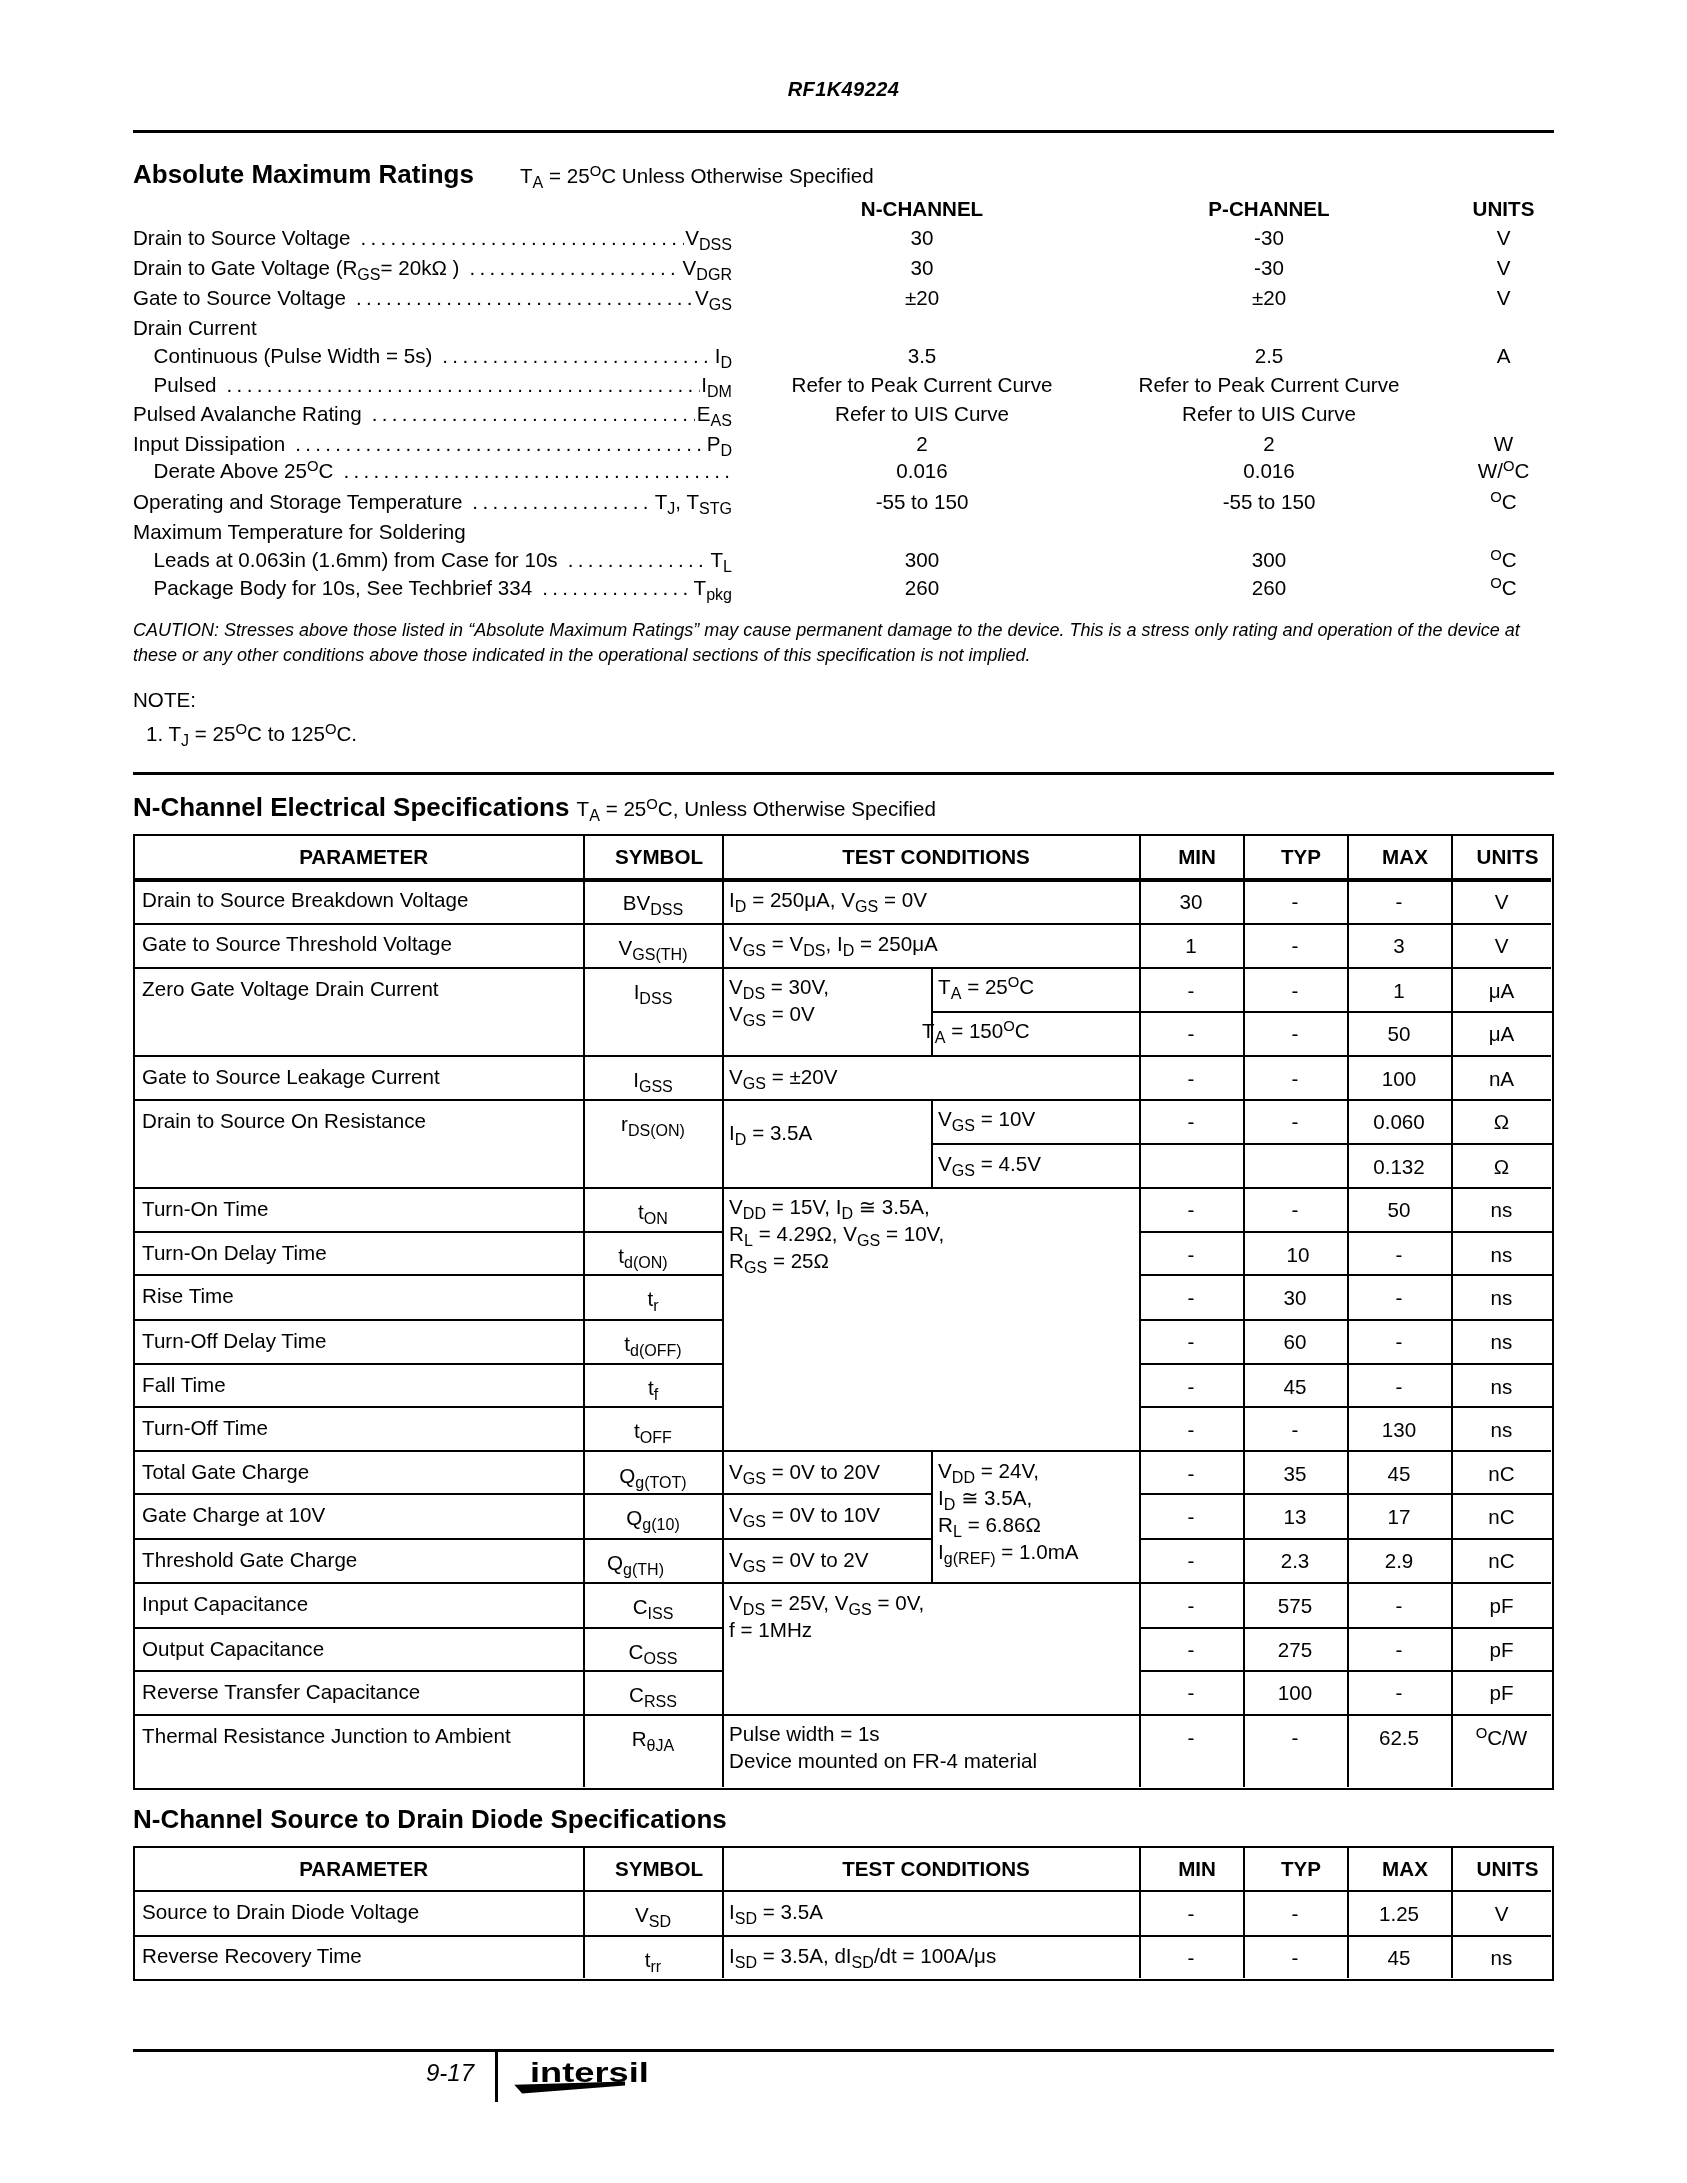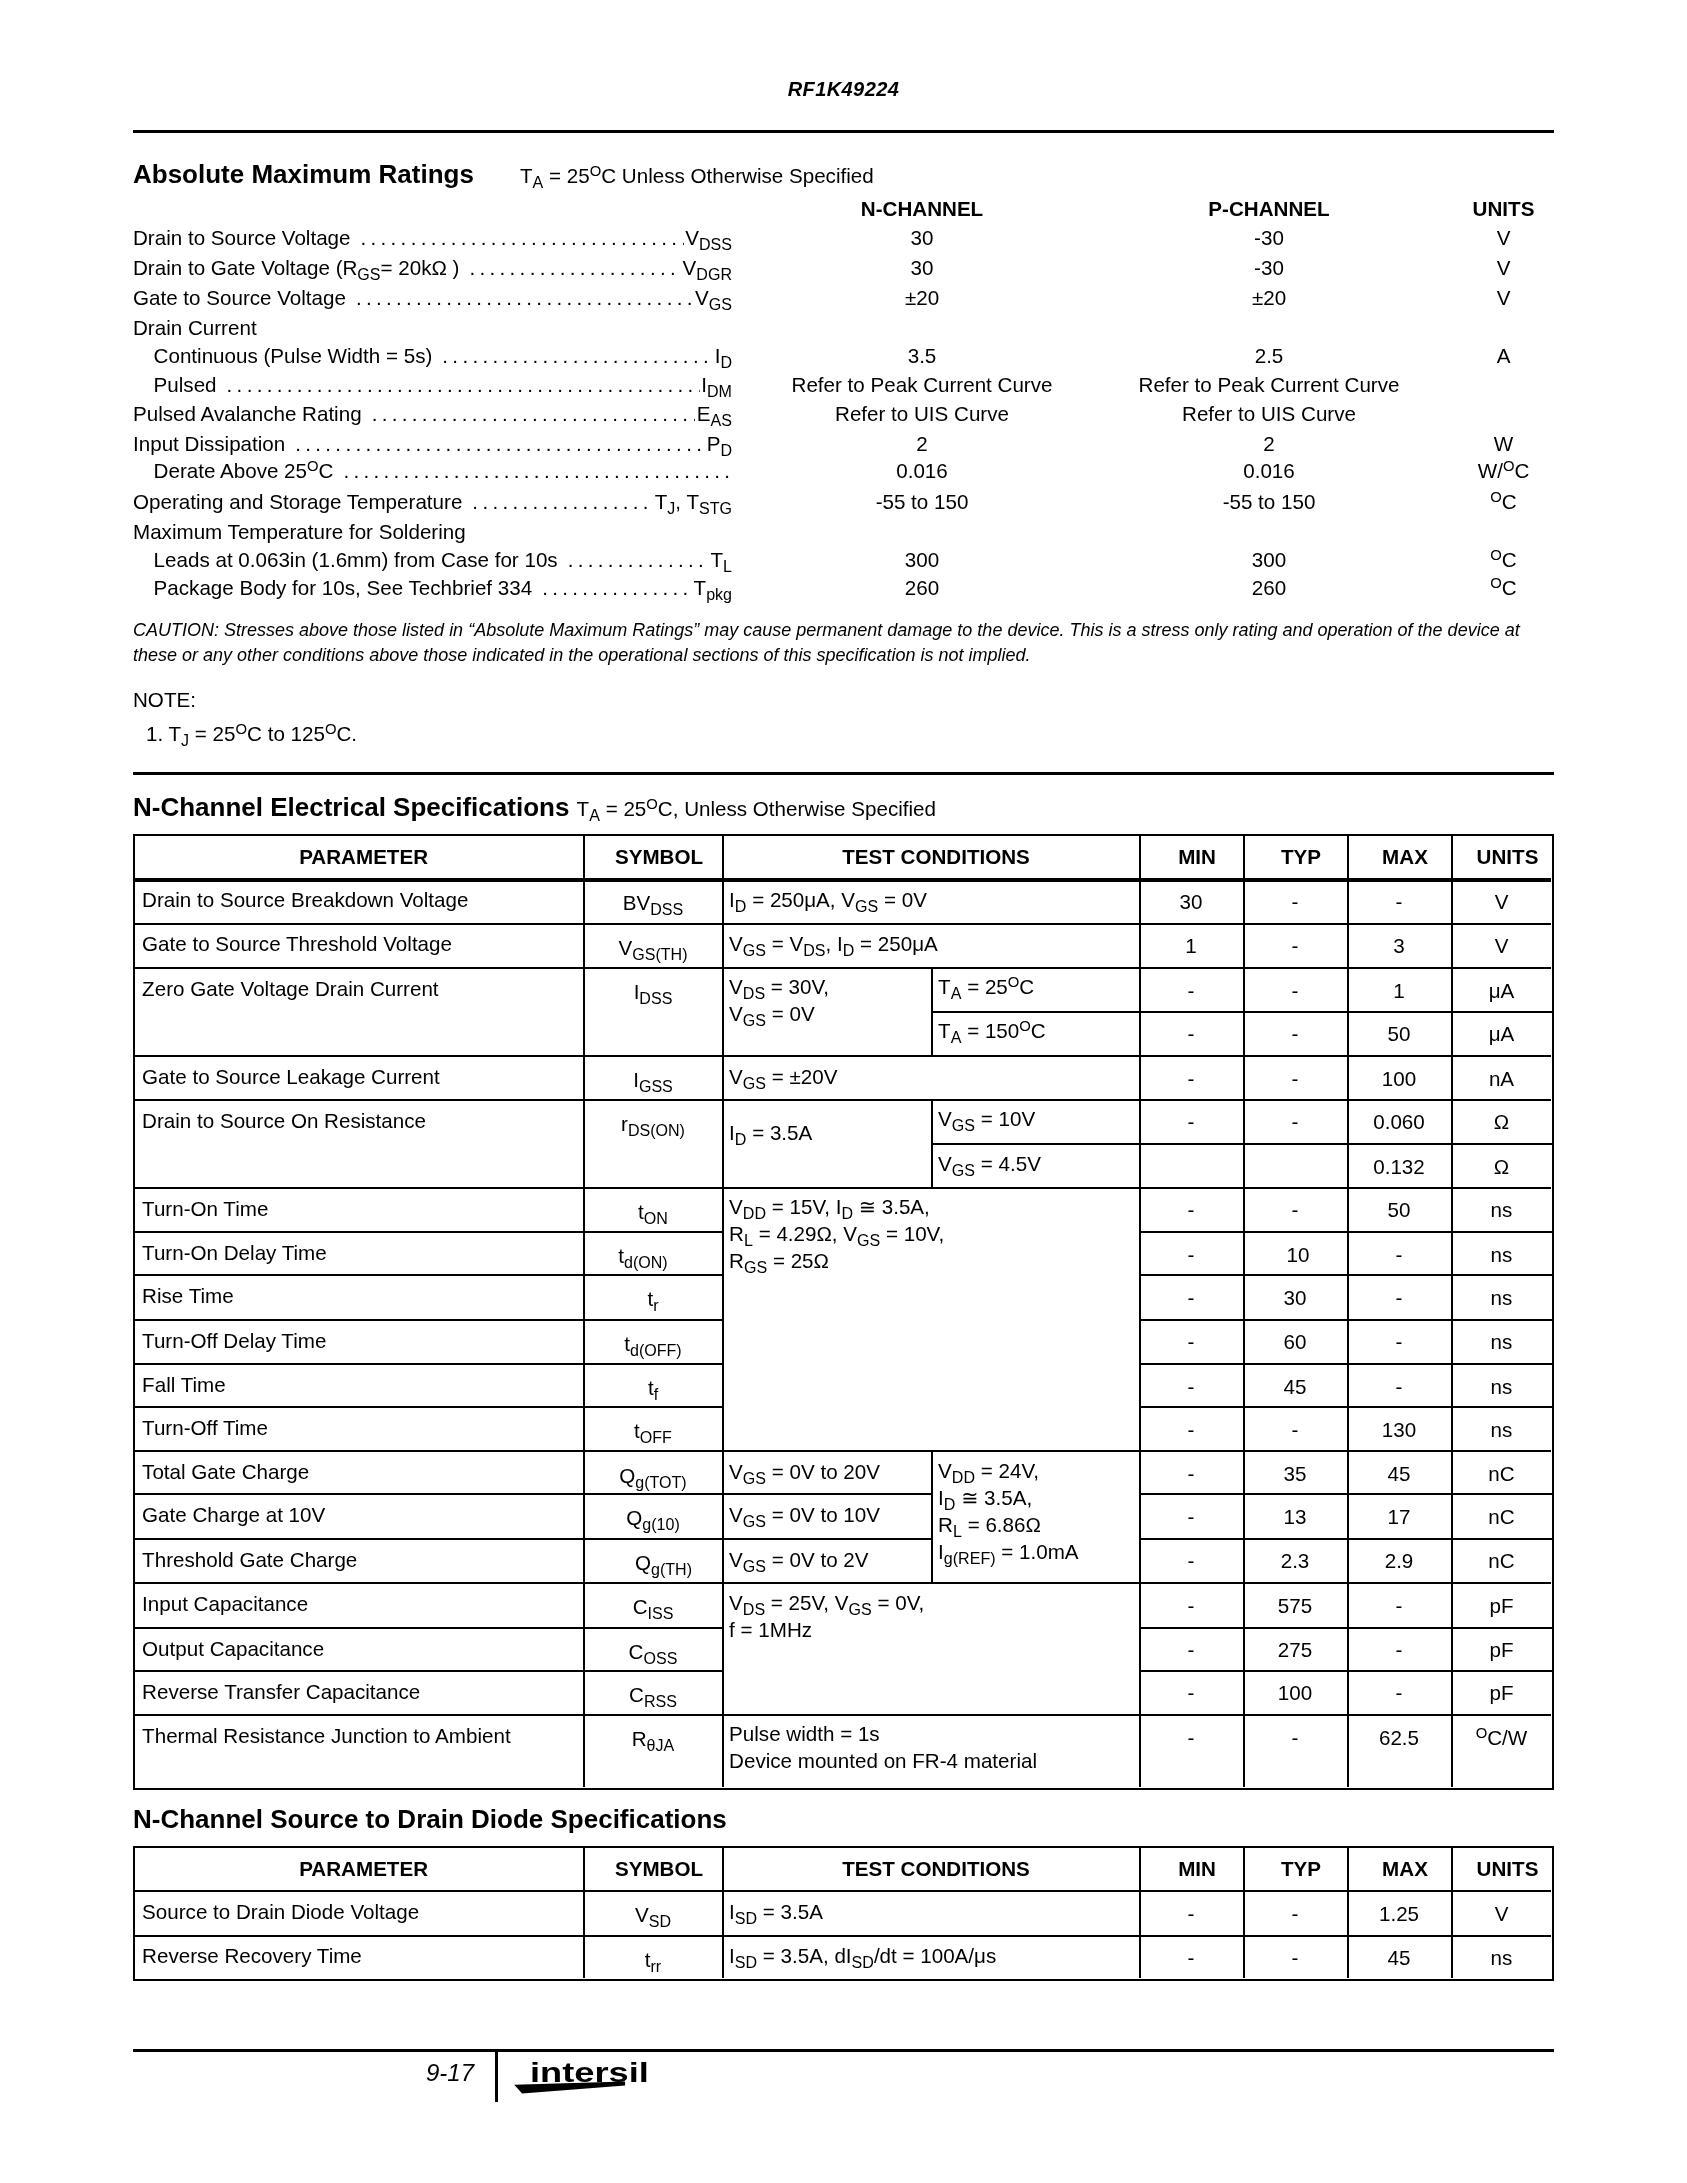--- a/index.html
+++ b/index.html
@@ -277,21 +277,21 @@
     <div class="cell c" style="left:1108px;width:104px;top:624px;">35</div>
     <div class="cell c" style="left:1212px;width:104px;top:624px;">45</div>
     <div class="cell c" style="left:1316px;width:101px;top:624px;">nC</div>
     <div class="cell l" style="left:0px;width:448px;top:665px;">Gate Charge at 10V</div>
     <div class="cell c" style="left:448px;width:140px;top:668px;">Q<sub>g(10)</sub></div>
     <div class="cell c" style="left:1004px;width:104px;top:667px;">-</div>
     <div class="cell c" style="left:1108px;width:104px;top:667px;">13</div>
     <div class="cell c" style="left:1212px;width:104px;top:667px;">17</div>
     <div class="cell c" style="left:1316px;width:101px;top:667px;">nC</div>
     <div class="cell l" style="left:0px;width:448px;top:710px;">Threshold Gate Charge</div>
-    <div class="cell c" style="left:468px;width:121px;top:713px;">Q<sub>g(TH)</sub></div>
+    <div class="cell c" style="left:440px;width:121px;top:713px;">Q<sub>g(TH)</sub></div>
     <div class="cell c" style="left:1004px;width:104px;top:711px;">-</div>
     <div class="cell c" style="left:1108px;width:104px;top:711px;">2.3</div>
     <div class="cell c" style="left:1212px;width:104px;top:711px;">2.9</div>
     <div class="cell c" style="left:1316px;width:101px;top:711px;">nC</div>
     <div class="cell l" style="left:0px;width:448px;top:754px;">Input Capacitance</div>
     <div class="cell c" style="left:448px;width:140px;top:757px;">C<sub>ISS</sub></div>
     <div class="cell c" style="left:1004px;width:104px;top:756px;">-</div>
     <div class="cell c" style="left:1108px;width:104px;top:756px;">575</div>
     <div class="cell c" style="left:1212px;width:104px;top:756px;">-</div>
     <div class="cell c" style="left:1316px;width:101px;top:756px;">pF</div>
@@ -313,21 +313,21 @@
     <div class="cell c" style="left:1108px;width:104px;top:888px;">-</div>
     <div class="cell c" style="left:1212px;width:104px;top:888px;">62.5</div>
     <div class="cell c" style="left:1316px;width:101px;top:888px;"><sup>O</sup>C/W</div>
     <div class="cell l" style="left:587px;width:416px;top:50px;">I<sub>D</sub> = 250μA, V<sub>GS</sub> = 0V</div>
     <div class="cell l" style="left:587px;width:416px;top:94px;">V<sub>GS</sub> = V<sub>DS</sub>, I<sub>D</sub> = 250μA</div>
     <div class="cell l" style="left:587px;width:208px;top:137px;">
       <div>V<sub>DS</sub> = 30V,</div>
       <div>V<sub>GS</sub> = 0V</div>
     </div>
     <div class="cell l" style="left:796px;width:208px;top:137px;">T<sub>A</sub> = 25<sup>O</sup>C</div>
-    <div class="cell l" style="left:796px;width:248px;top:181px;">T<sub>A</sub> = 150<sup>O</sup>C</div>
+    <div class="cell l" style="left:780px;width:248px;top:181px;">T<sub>A</sub> = 150<sup>O</sup>C</div>
     <div class="cell l" style="left:587px;width:416px;top:227px;">V<sub>GS</sub> = ±20V</div>
     <div class="cell l" style="left:587px;width:248px;top:283px;">I<sub>D</sub> = 3.5A</div>
     <div class="cell l" style="left:796px;width:208px;top:269px;">V<sub>GS</sub> = 10V</div>
     <div class="cell l" style="left:796px;width:208px;top:314px;">V<sub>GS</sub> = 4.5V</div>
     <div class="cell l" style="left:587px;width:416px;top:357px;">
       <div>V<sub>DD</sub> = 15V, I<sub>D</sub> ≅ 3.5A,</div>
       <div>R<sub>L</sub> = 4.29Ω, V<sub>GS</sub> = 10V,</div>
       <div>R<sub>GS</sub> = 25Ω</div>
     </div>
     <div class="cell l" style="left:587px;width:208px;top:622px;">V<sub>GS</sub> = 0V to 20V</div>

